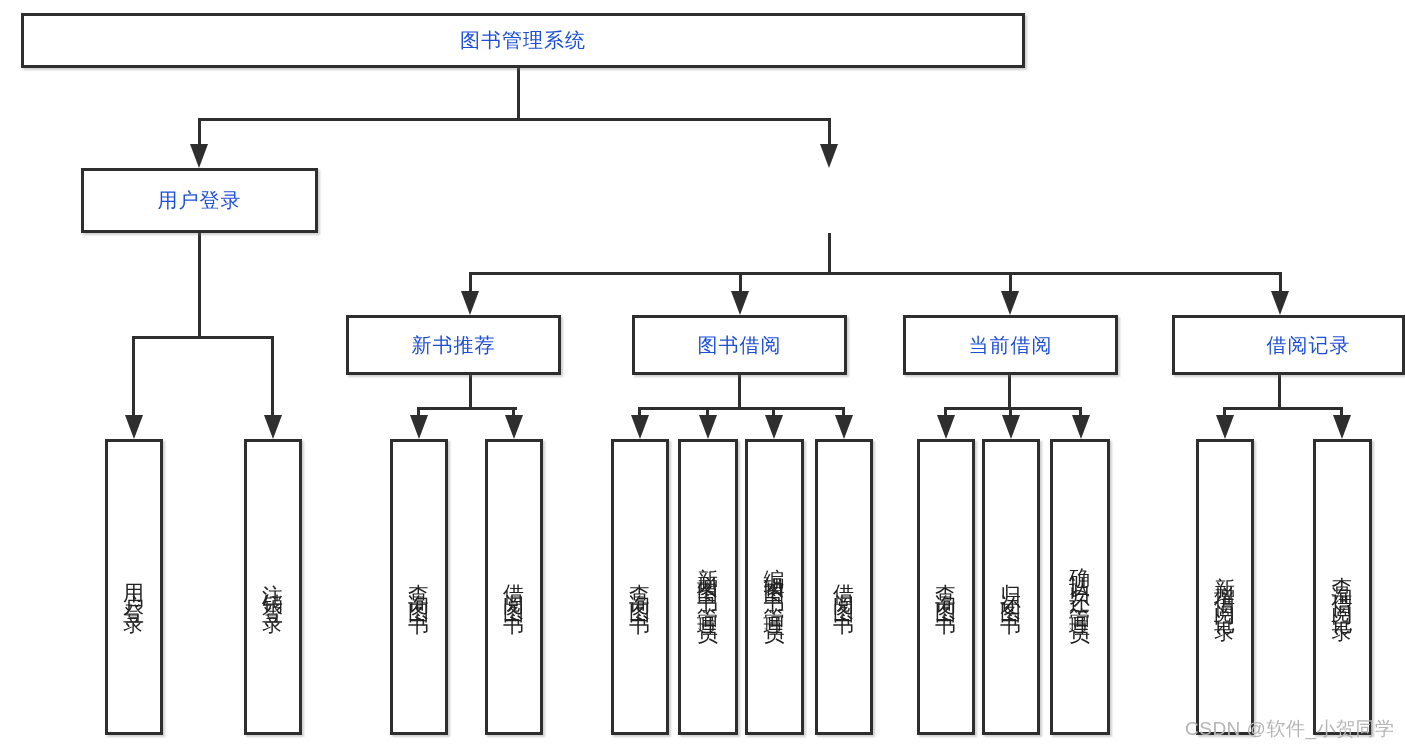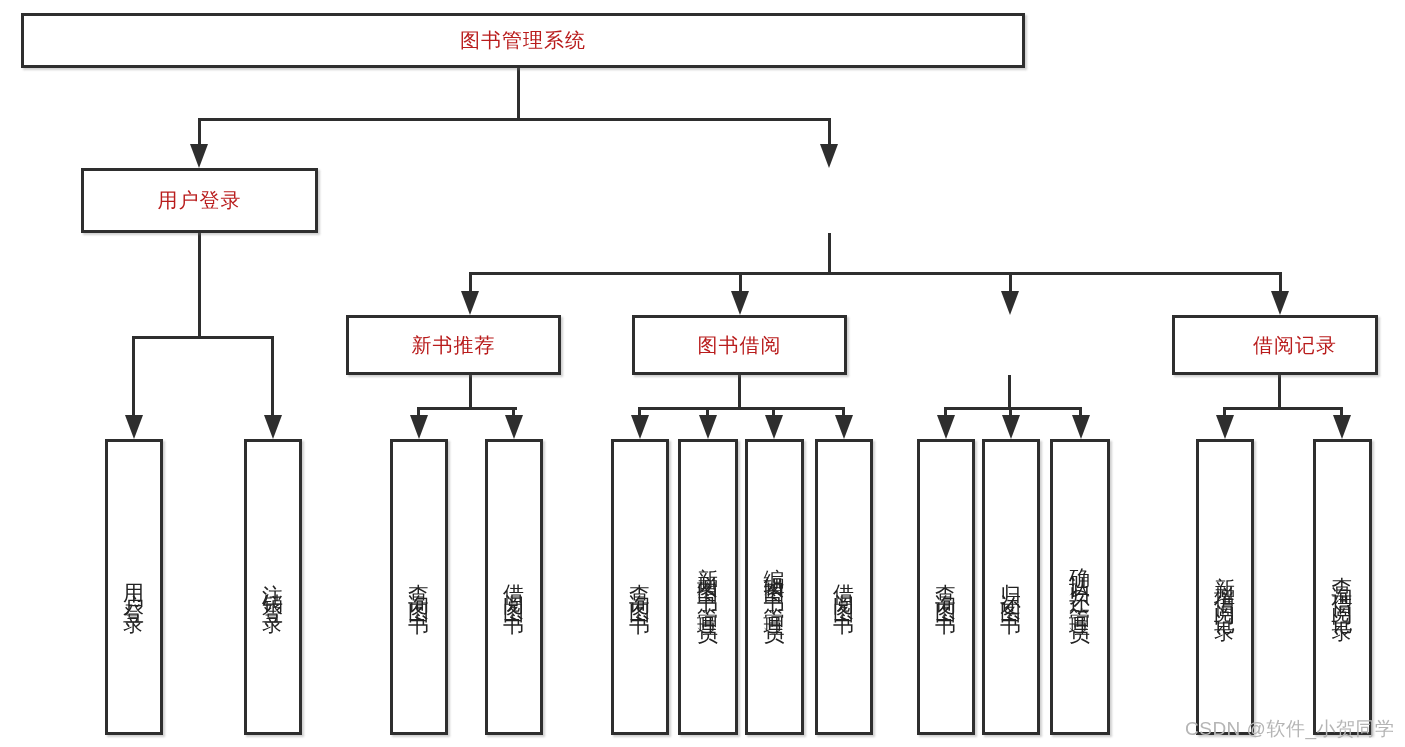--- a/index.html
+++ b/index.html
@@ -7,21 +7,21 @@
     position:relative; width:1405px; height:747px; background:#ffffff;
     font-family:"Liberation Sans", sans-serif; overflow:hidden;
   }
   .box {
     position:absolute; box-sizing:border-box;
     border:3px solid #2e2e2e; background:#ffffff;
     display:flex; align-items:center; justify-content:center;
     box-shadow:2px 2px 2px rgba(120,120,120,0.35);
     z-index:2;
   }
-  .hlabel { font-size:20px; color:#b91c1c; letter-spacing:1px; white-space:nowrap; }
+  .hlabel { font-size:20px; color:#1d4ed8; letter-spacing:1px; white-space:nowrap; }
   .vlabel {
     writing-mode:vertical-rl; text-orientation:mixed;
     font-size:21px; color:#222222; line-height:1; white-space:nowrap;
   }
   .ls-lg { letter-spacing:10px; }
   .ls-md { letter-spacing:9px; }
   .ls-sm { letter-spacing:8px; }
   .line { position:absolute; background:#2e2e2e; z-index:1; }
   .arrow {
     position:absolute; width:0; height:0; z-index:1;
@@ -104,21 +104,24 @@
   <div class="box" style="left:81px; top:168px; width:237px; height:65px;">
     <span class="hlabel">用户登录</span>
   </div>
 
   <div class="box" style="left:346px; top:315px; width:215px; height:60px;">
     <span class="hlabel">新书推荐</span>
   </div>
   <div class="box" style="left:632px; top:315px; width:215px; height:60px;">
     <span class="hlabel">图书借阅</span>
   </div>
-  <div class="box" style="left:1172px; top:315px; width:206px; height:60px;padding-left:40px;">
+  <div class="box" style="left:903px; top:315px; width:215px; height:60px;">
+    <span class="hlabel">当前借阅</span>
+  </div>
+  <div class="box" style="left:1172px; top:315px; width:233px; height:60px;padding-left:40px;">
     <span class="hlabel">借阅记录</span>
   </div>
 
   <div class="box" style="left:105px; top:439px; width:58px; height:296px;">
     <span class="vlabel ls-lg">用户登录</span>
   </div>
   <div class="box" style="left:244px; top:439px; width:58px; height:296px;">
     <span class="vlabel ls-lg">注销登录</span>
   </div>
 

